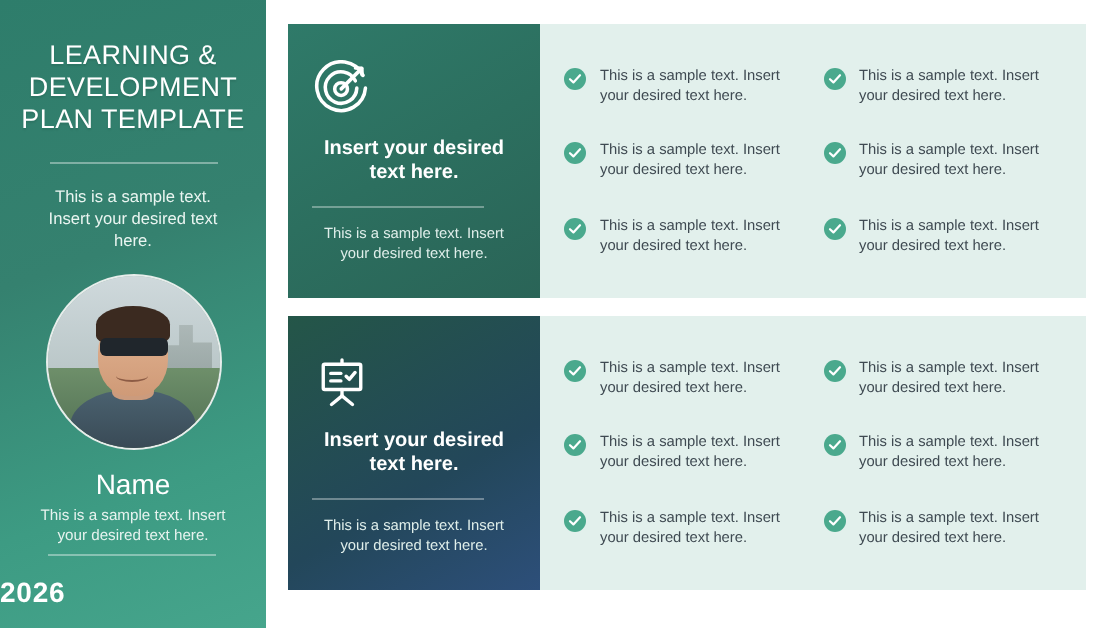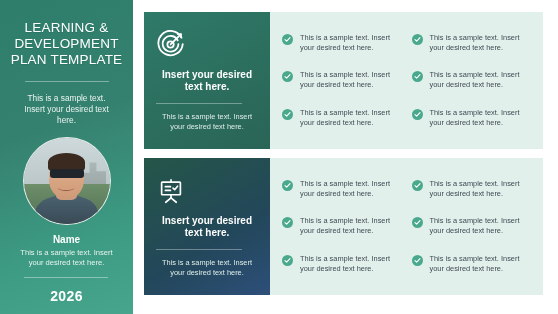--- a/index.html
+++ b/index.html
@@ -104,22 +104,22 @@
   .avatar .shades {
     position: absolute; left: 31%; top: 36%; width: 39%; height: 10%;
     background: #20262c; border-radius: 3px;
   }
   .avatar .smile {
     position: absolute; left: 40%; top: 55%; width: 19%; height: 6%;
     border-bottom: 1.6px solid #8d5c45; border-radius: 0 0 60% 60%;
   }
   .person-name {
     color: #ffffff;
-    font-size: 10px;
-    font-weight: bold;
+    font-size: 14px;
+    font-weight: normal;
     text-align: left;
     margin-top: 9px;
   }
   .person-desc {
     color: #e7f3ef;
     font-size: 7.6px;
     line-height: 10px;
     text-align: center;
     margin-top: 3px;
     padding: 0 7px;
@@ -130,21 +130,20 @@
     background: rgba(255,255,255,0.38);
     margin: 0 auto;
     position: absolute;
     left: 24px;
     bottom: 36px;
   }
   .year {
     position: absolute;
     bottom: 10px;
     left: 0; right: 0;
-    text-align: center;
     color: #ffffff;
     font-size: 14px;
     font-weight: bold;
     letter-spacing: 0.4px;
   }
 
   
   .content {
     position: absolute;
     left: 144px;

